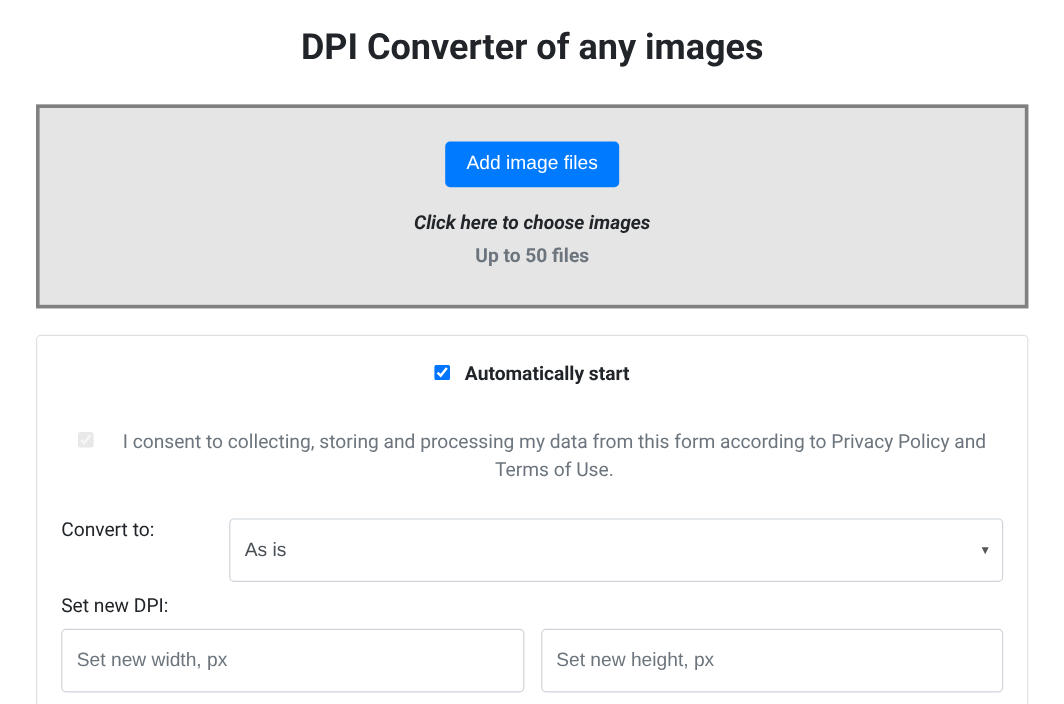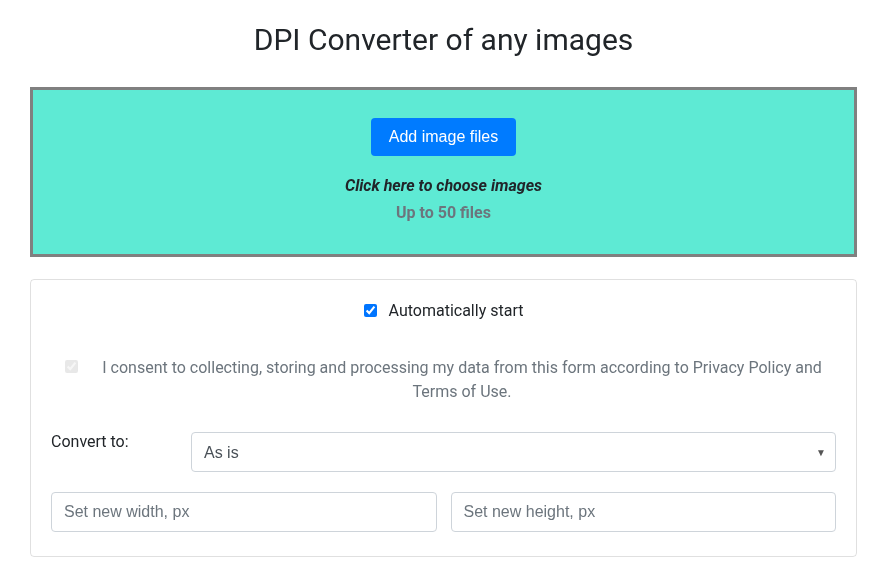--- a/index.html
+++ b/index.html
@@ -10,27 +10,27 @@
     body {
       font-family: -apple-system, BlinkMacSystemFont, "Segoe UI", Roboto, "Helvetica Neue", Arial, sans-serif;
       background: #fff;
       color: #212529;
       padding: 0 30px 30px 30px;
       width: 887px;
     }
     h1 {
       text-align: center;
       font-size: 30px;
-      font-weight: 400;
+      font-weight: 700;
       margin: 22px 0 30px 0;
       color: #212529;
     }
     .dropzone {
       border: 3px solid #808080;
-      background: #5eead4;
+      background: #e5e5e5;
       text-align: center;
       padding: 28px 20px 32px 20px;
       margin-bottom: 22px;
     }
     .add-btn {
       background: #007bff;
       color: #fff;
       border: none;
       border-radius: 4px;
       padding: 10px 18px;
@@ -63,21 +63,21 @@
     }
     .option-row-center {
       text-align: center;
       margin-bottom: 18px;
     }
     .option-row-center input[type="checkbox"] {
       vertical-align: middle;
       margin-right: 8px;
     }
     .auto-label {
-      font-weight: 400;
+      font-weight: 700;
       font-size: 16px;
       color: #212529;
       vertical-align: middle;
     }
     .consent-row {
       display: flex;
       align-items: flex-start;
       justify-content: center;
       gap: 24px;
       color: #6c757d;
@@ -110,21 +110,21 @@
       gap: 14px;
     }
     .select, .text-input {
       width: 100%;
       padding: 0 12px;
       font-size: 16px;
       border: 1px solid #ced4da;
       border-radius: 4px;
       background: #fff;
       color: #495057;
-      height: 40px;
+      height: 53px;
     }
     .select {
       appearance: none;
       -webkit-appearance: none;
       background-image: none;
       padding-right: 28px;
       position: relative;
     }
     .select-wrap {
       position: relative;
@@ -175,20 +175,21 @@
       <div class="select-wrap">
         <select class="select">
           <option>As is</option>
         </select>
         <span class="select-caret">▼</span>
       </div>
     </div>
   </div>
 
   <div class="form-row">
+    <div class="form-label">Set new DPI:</div>
   </div>
 
   <div class="form-row">
     <div class="form-control-wrap">
       <input type="text" class="text-input half" placeholder="Set new width, px" style="">
       <input type="text" class="text-input half" placeholder="Set new height, px" style="">
     </div>
   </div>
 
 </div>

